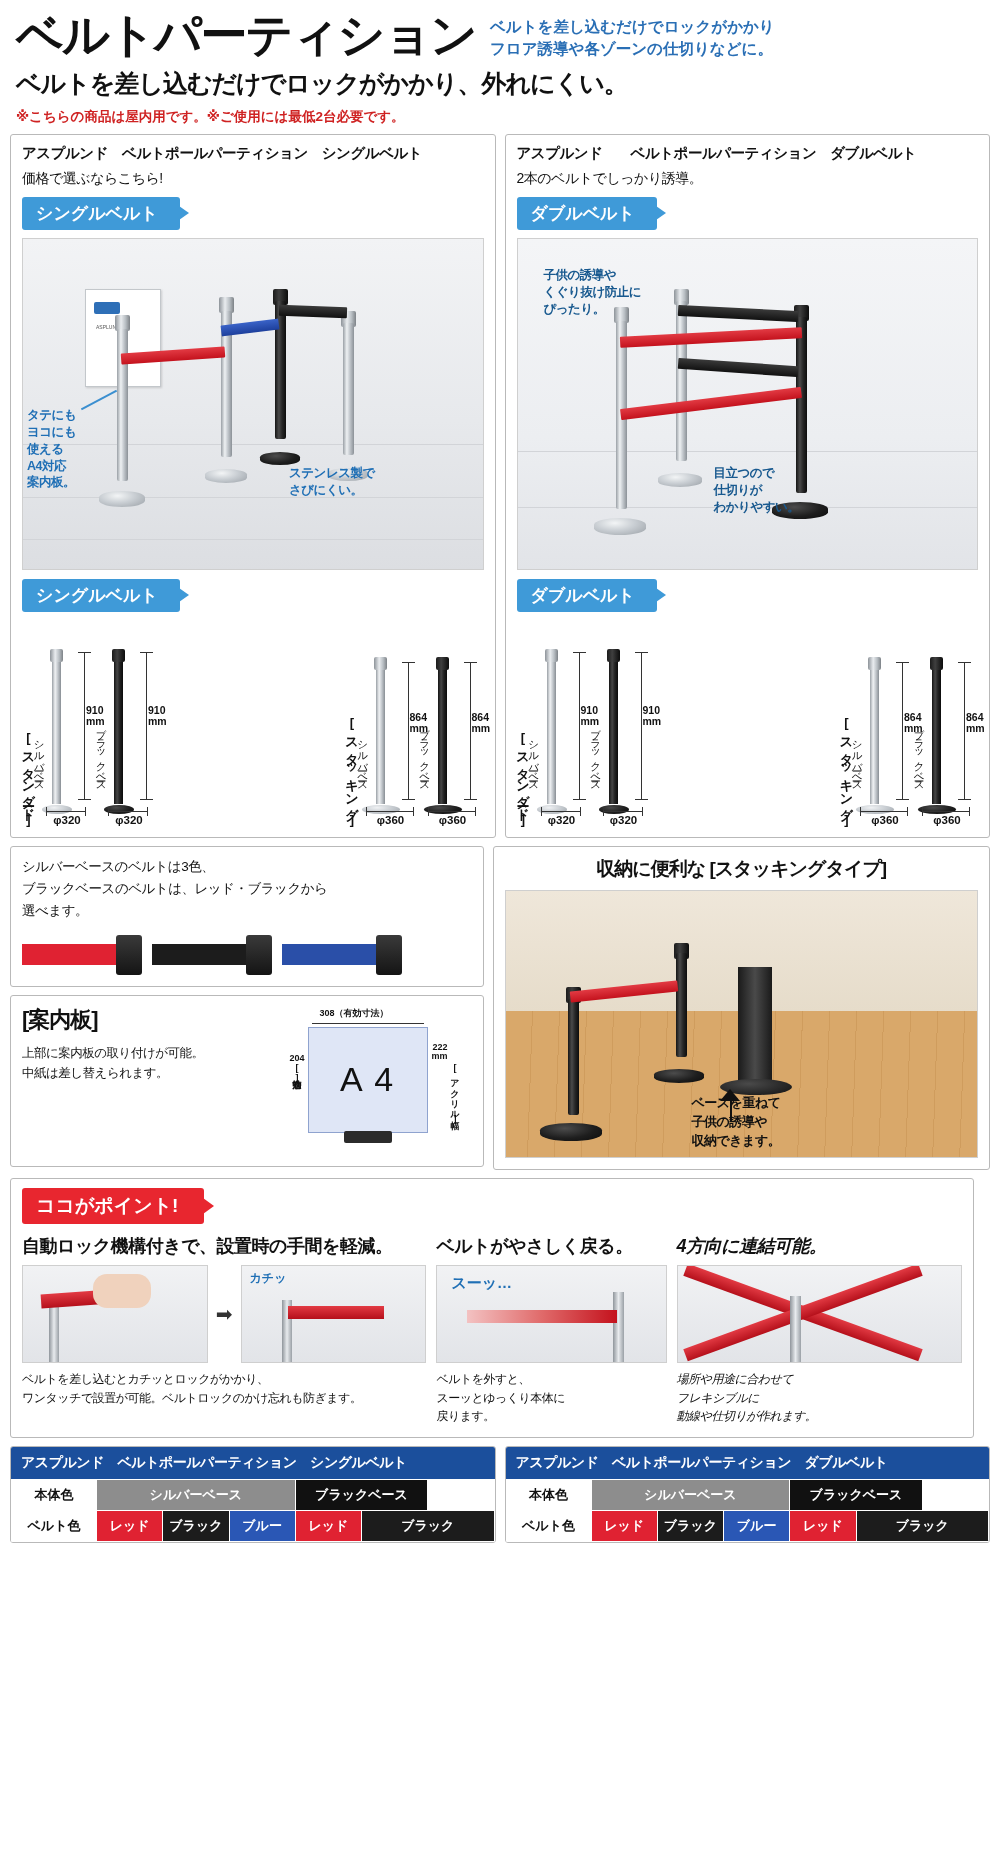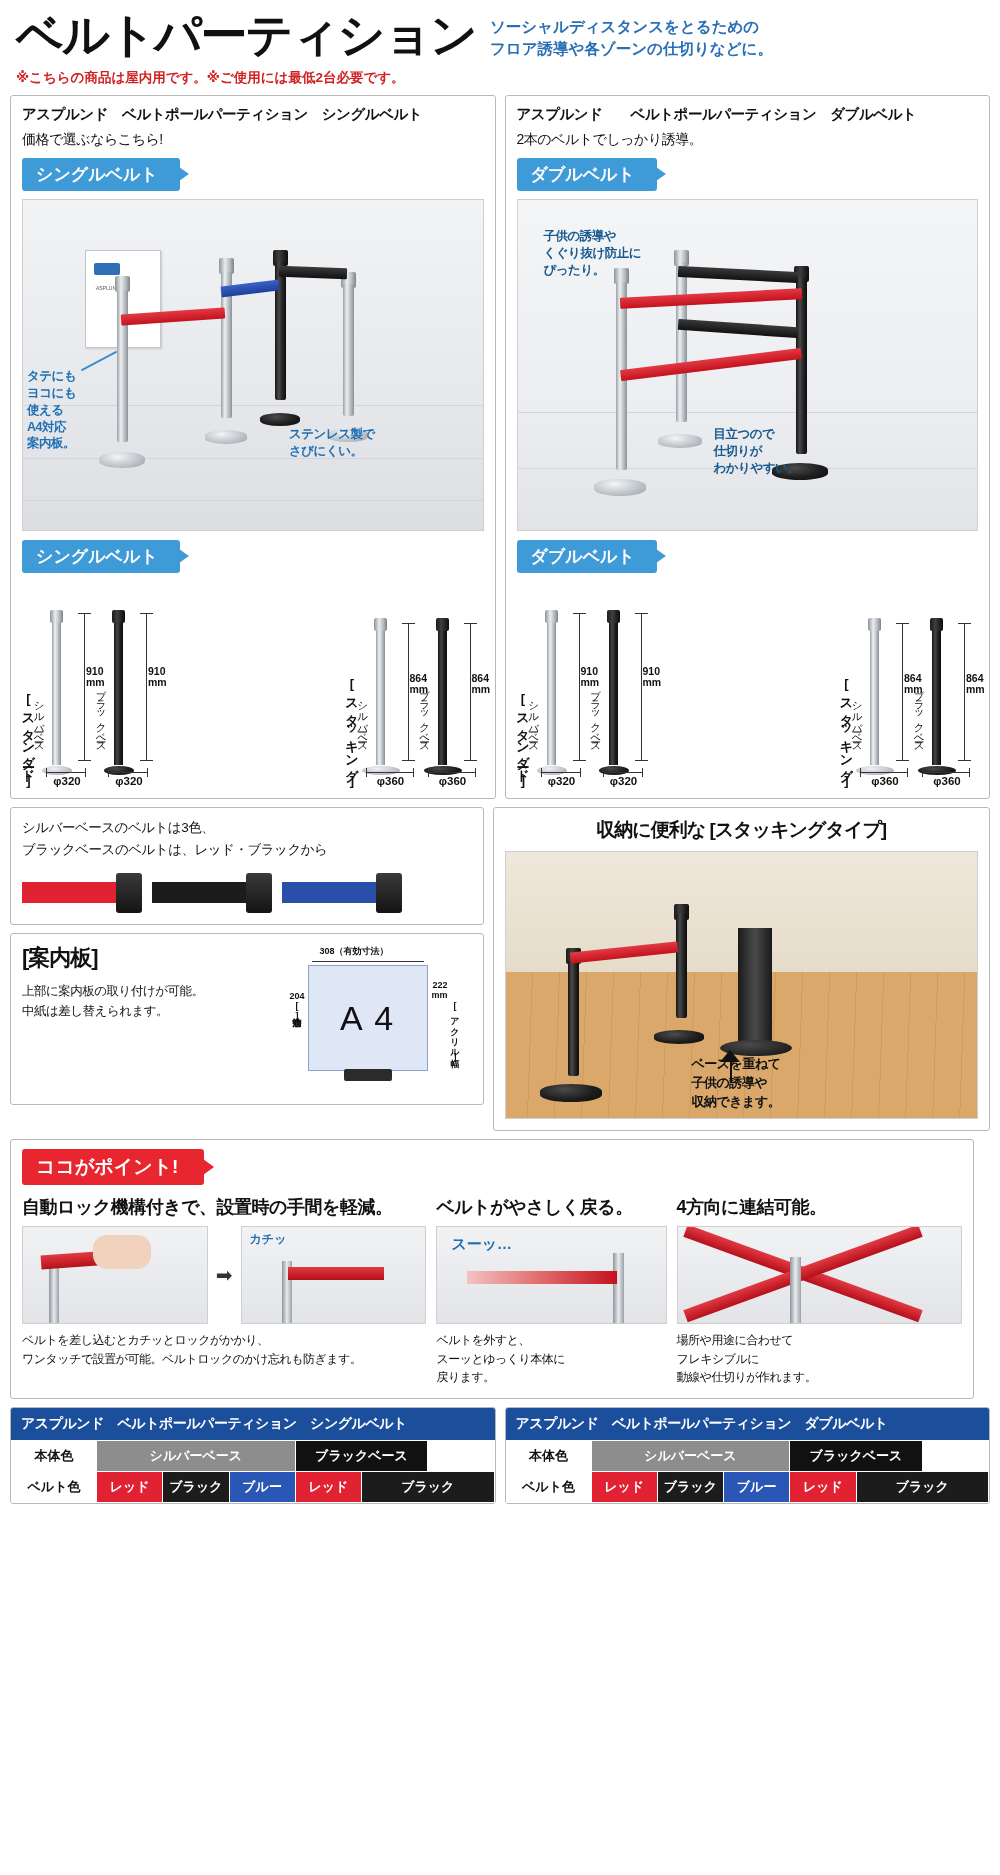--- a/index.html
+++ b/index.html
@@ -105,21 +105,21 @@
   .stack .wall{position:absolute;left:0;top:0;right:0;height:120px;background:linear-gradient(180deg,#efe7da,#e6dcca);}
   .stack .floor{position:absolute;left:0;top:120px;right:0;bottom:0;
      background:repeating-linear-gradient(92deg,#d9a86a 0 26px,#cf9c5d 26px 27px),linear-gradient(180deg,#dcab6d,#c9944f);}
 
   
   .pointhdr{display:inline-block;position:relative;background:#e8262f;color:#fff;font-weight:bold;font-size:19px;
      padding:5px 26px 5px 14px;border-radius:3px;letter-spacing:0;}
   .pointhdr:after{content:"";position:absolute;right:-10px;top:50%;transform:translateY(-50%);
      border-left:11px solid #e8262f;border-top:8px solid transparent;border-bottom:8px solid transparent;}
   .p3{display:flex;gap:10px;margin-top:10px;}
-  .p3 .c1{width:418px;}.p3 .c2{width:238px;}.p3 .c3{width:295px;}
+  .p3 .c1{width:418px;}.p3 .c2{width:238px;}.p3 .c3{width:295px;font-style:italic;}
   .ph-title{font-size:18px;font-weight:bold;letter-spacing:-.5px;}
   .minipic{border:1px solid #cfcfcf;background:linear-gradient(180deg,#f1f2f4,#e2e4e8);height:96px;position:relative;overflow:hidden;}
   .cap-s{font-size:12px;line-height:1.55;margin-top:7px;letter-spacing:-.5px;}
 
   
   .tbl-hdr{background:#1b4f9c;color:#fff;font-weight:bold;font-size:14px;padding:7px 10px;letter-spacing:-.5px;}
   table.spec{border-collapse:collapse;width:100%;font-size:13px;font-weight:bold;table-layout:fixed;}
   table.spec td{border:1px solid #fff;text-align:center;padding:6px 2px;}
   td.rowh{background:#fff;color:#111;border:1px solid #cfcfcf;width:80px;}
   td.gray{background:#8d8d8d;color:#fff;}
@@ -131,24 +131,25 @@
 </style>
 </head>
 <body>
 
 <div class="page">
 
   <div class="hdr">
     <div class="hdr-row">
       <div class="hdr-title">ベルトパーティション</div>
       <div class="hdr-sub">
-        <div>ソーシャルディスタンスをとるための</div>
+        <div>ベルトを差し込むだけでロックがかかり</div>
         <div>フロア誘導や各ゾーンの仕切りなどに。</div>
       </div>
     </div>
+    <div class="hdr-line2">ベルトを差し込むだけでロックがかかり、外れにくい。</div>
     <div class="hdr-note">※こちらの商品は屋内用です。※ご使用には最低2台必要です。</div>
   </div>
 
   <div class="cols">
 
     <div class="col panel pnl-pad">
       <div class="pnl-title">アスプルンド　ベルトポールパーティション　シングルベルト</div>
       <div class="pnl-lead">価格で選ぶならこちら!</div>
       <div class="ribbon">シングルベルト</div>
 
@@ -380,20 +381,21 @@
     </div>
   </div>
 
   <div class="cols">
     <div class="col">
 
       <div class="panel pnl-pad">
         <div style="font-size:13.5px;line-height:1.65;letter-spacing:-.5px;">
           <div>シルバーベースのベルトは3色、</div>
           <div>ブラックベースのベルトは、レッド・ブラックから</div>
+          <div>選べます。</div>
         </div>
         <div class="beltcolors">
           <div class="bcitem">
             <div class="strip" style="background:#e02232"></div>
               <div class="cap"></div>
           </div>
           <div class="bcitem">
             <div class="strip" style="background:#1c1c1c"></div>
               <div class="cap"></div>
           </div>

